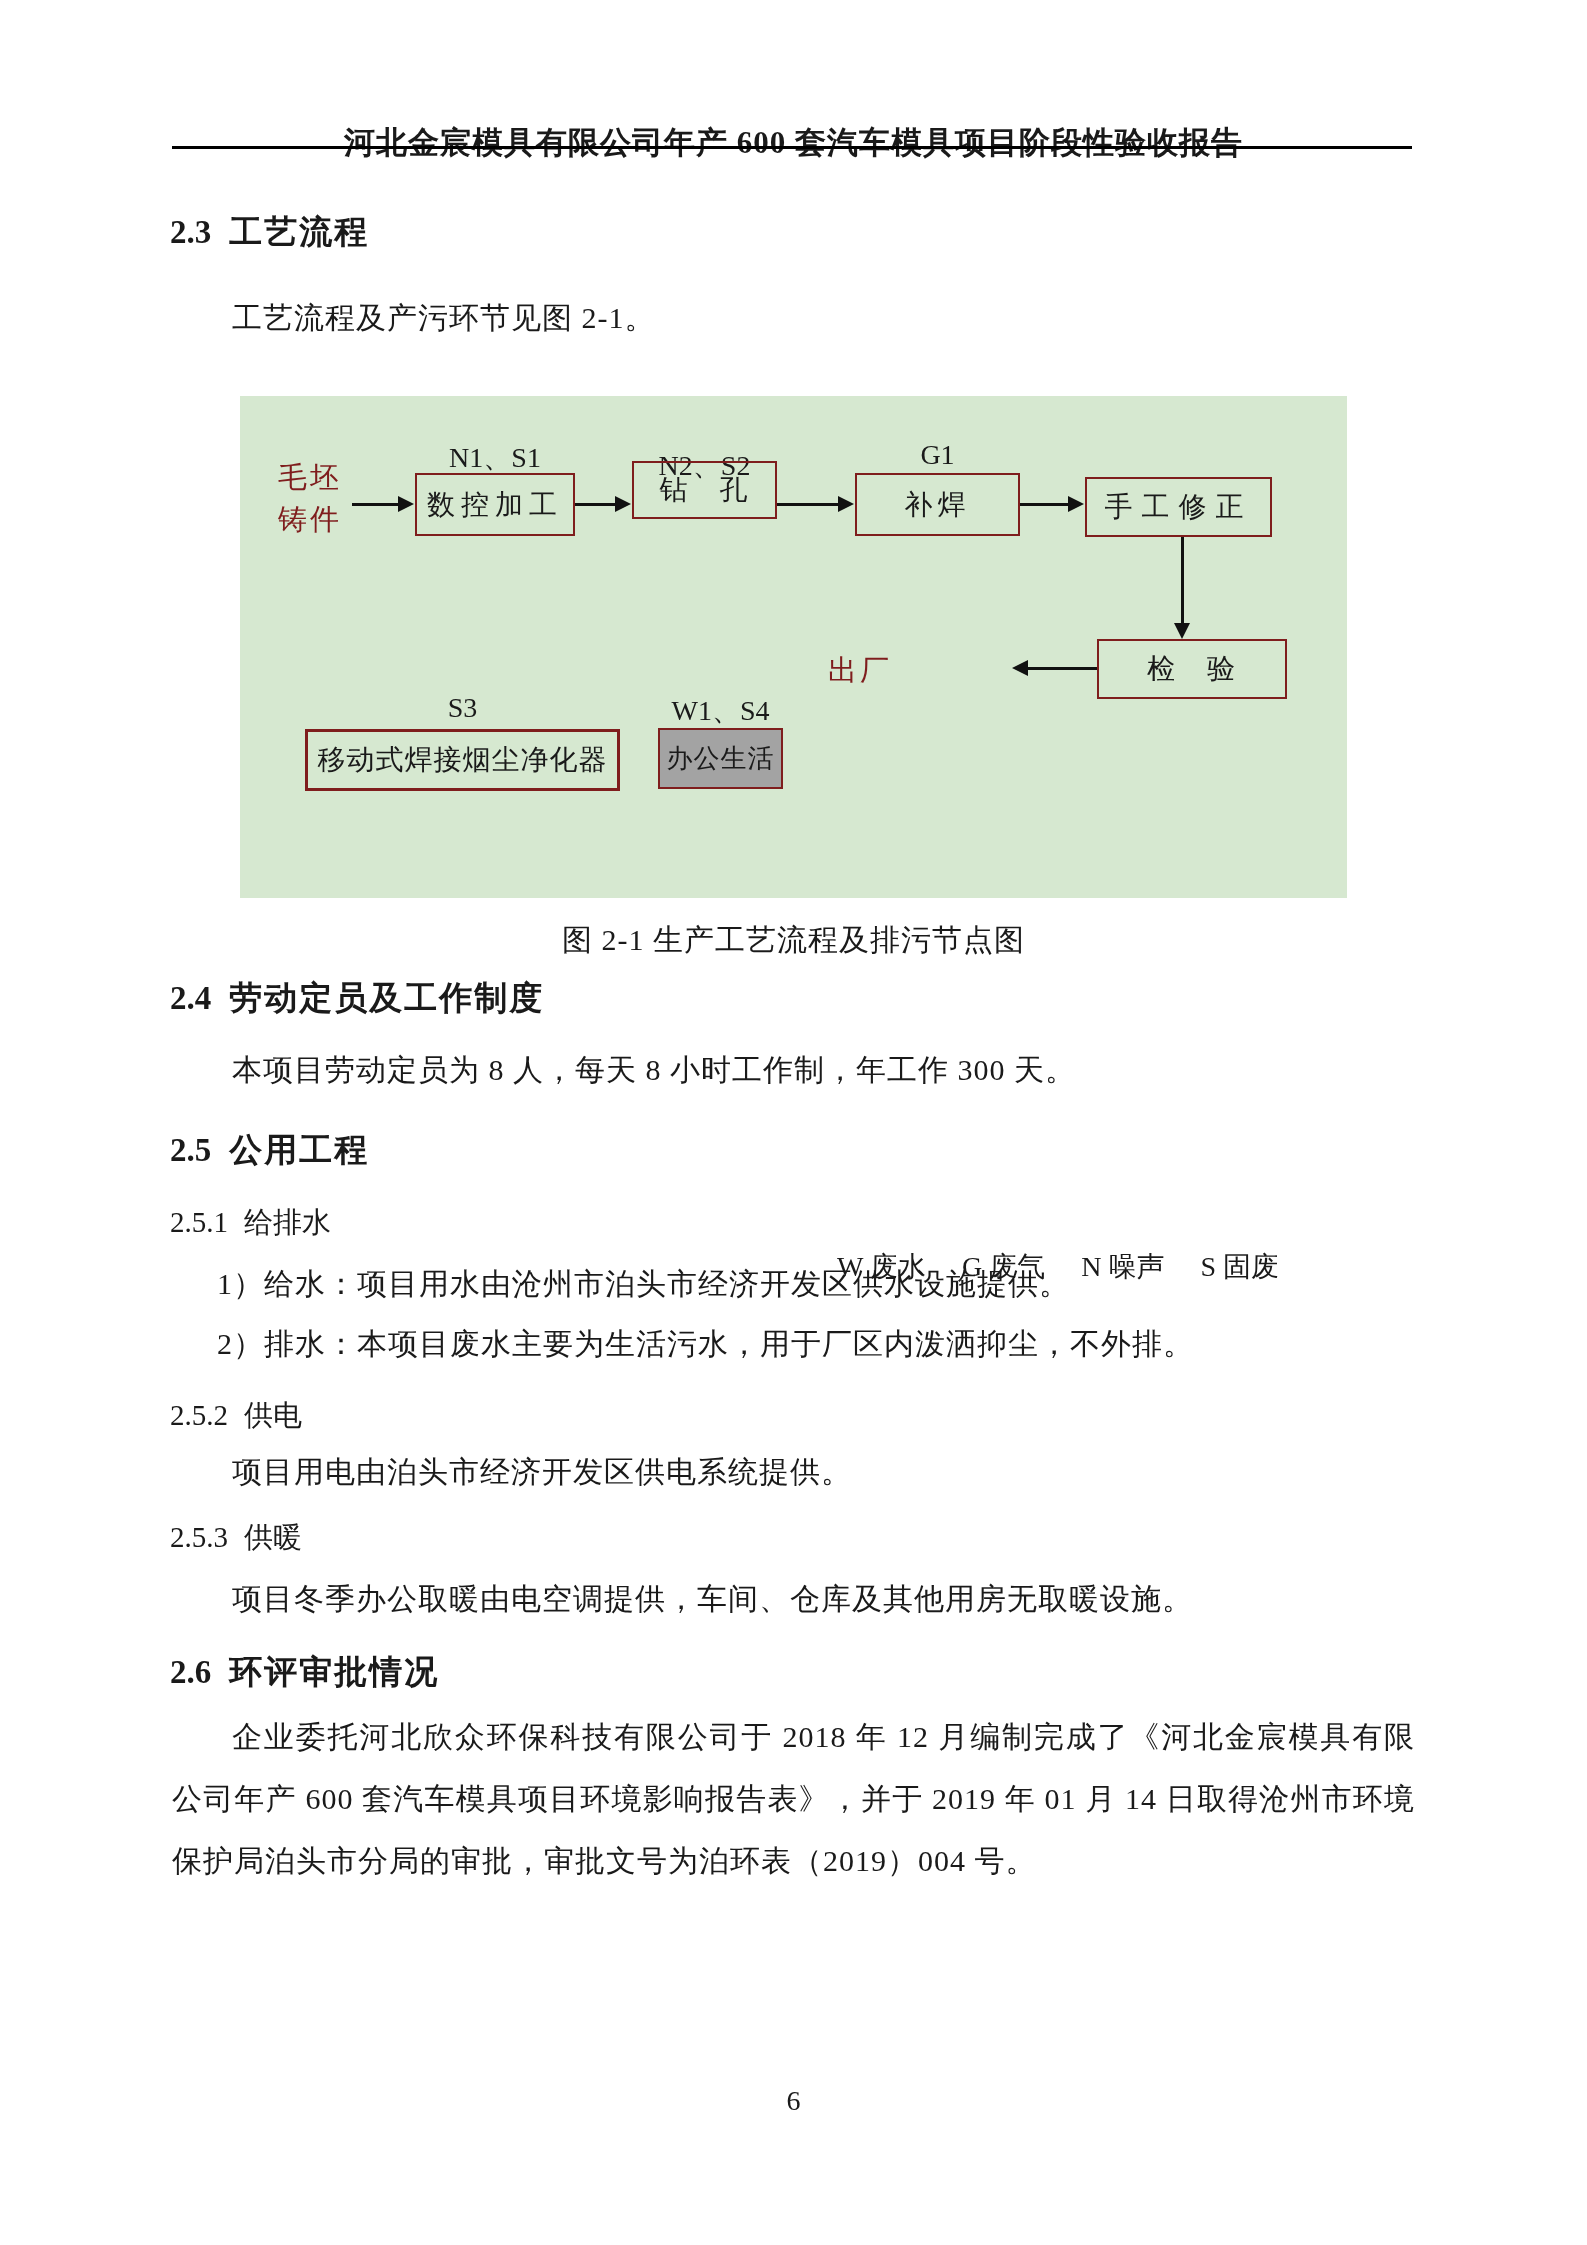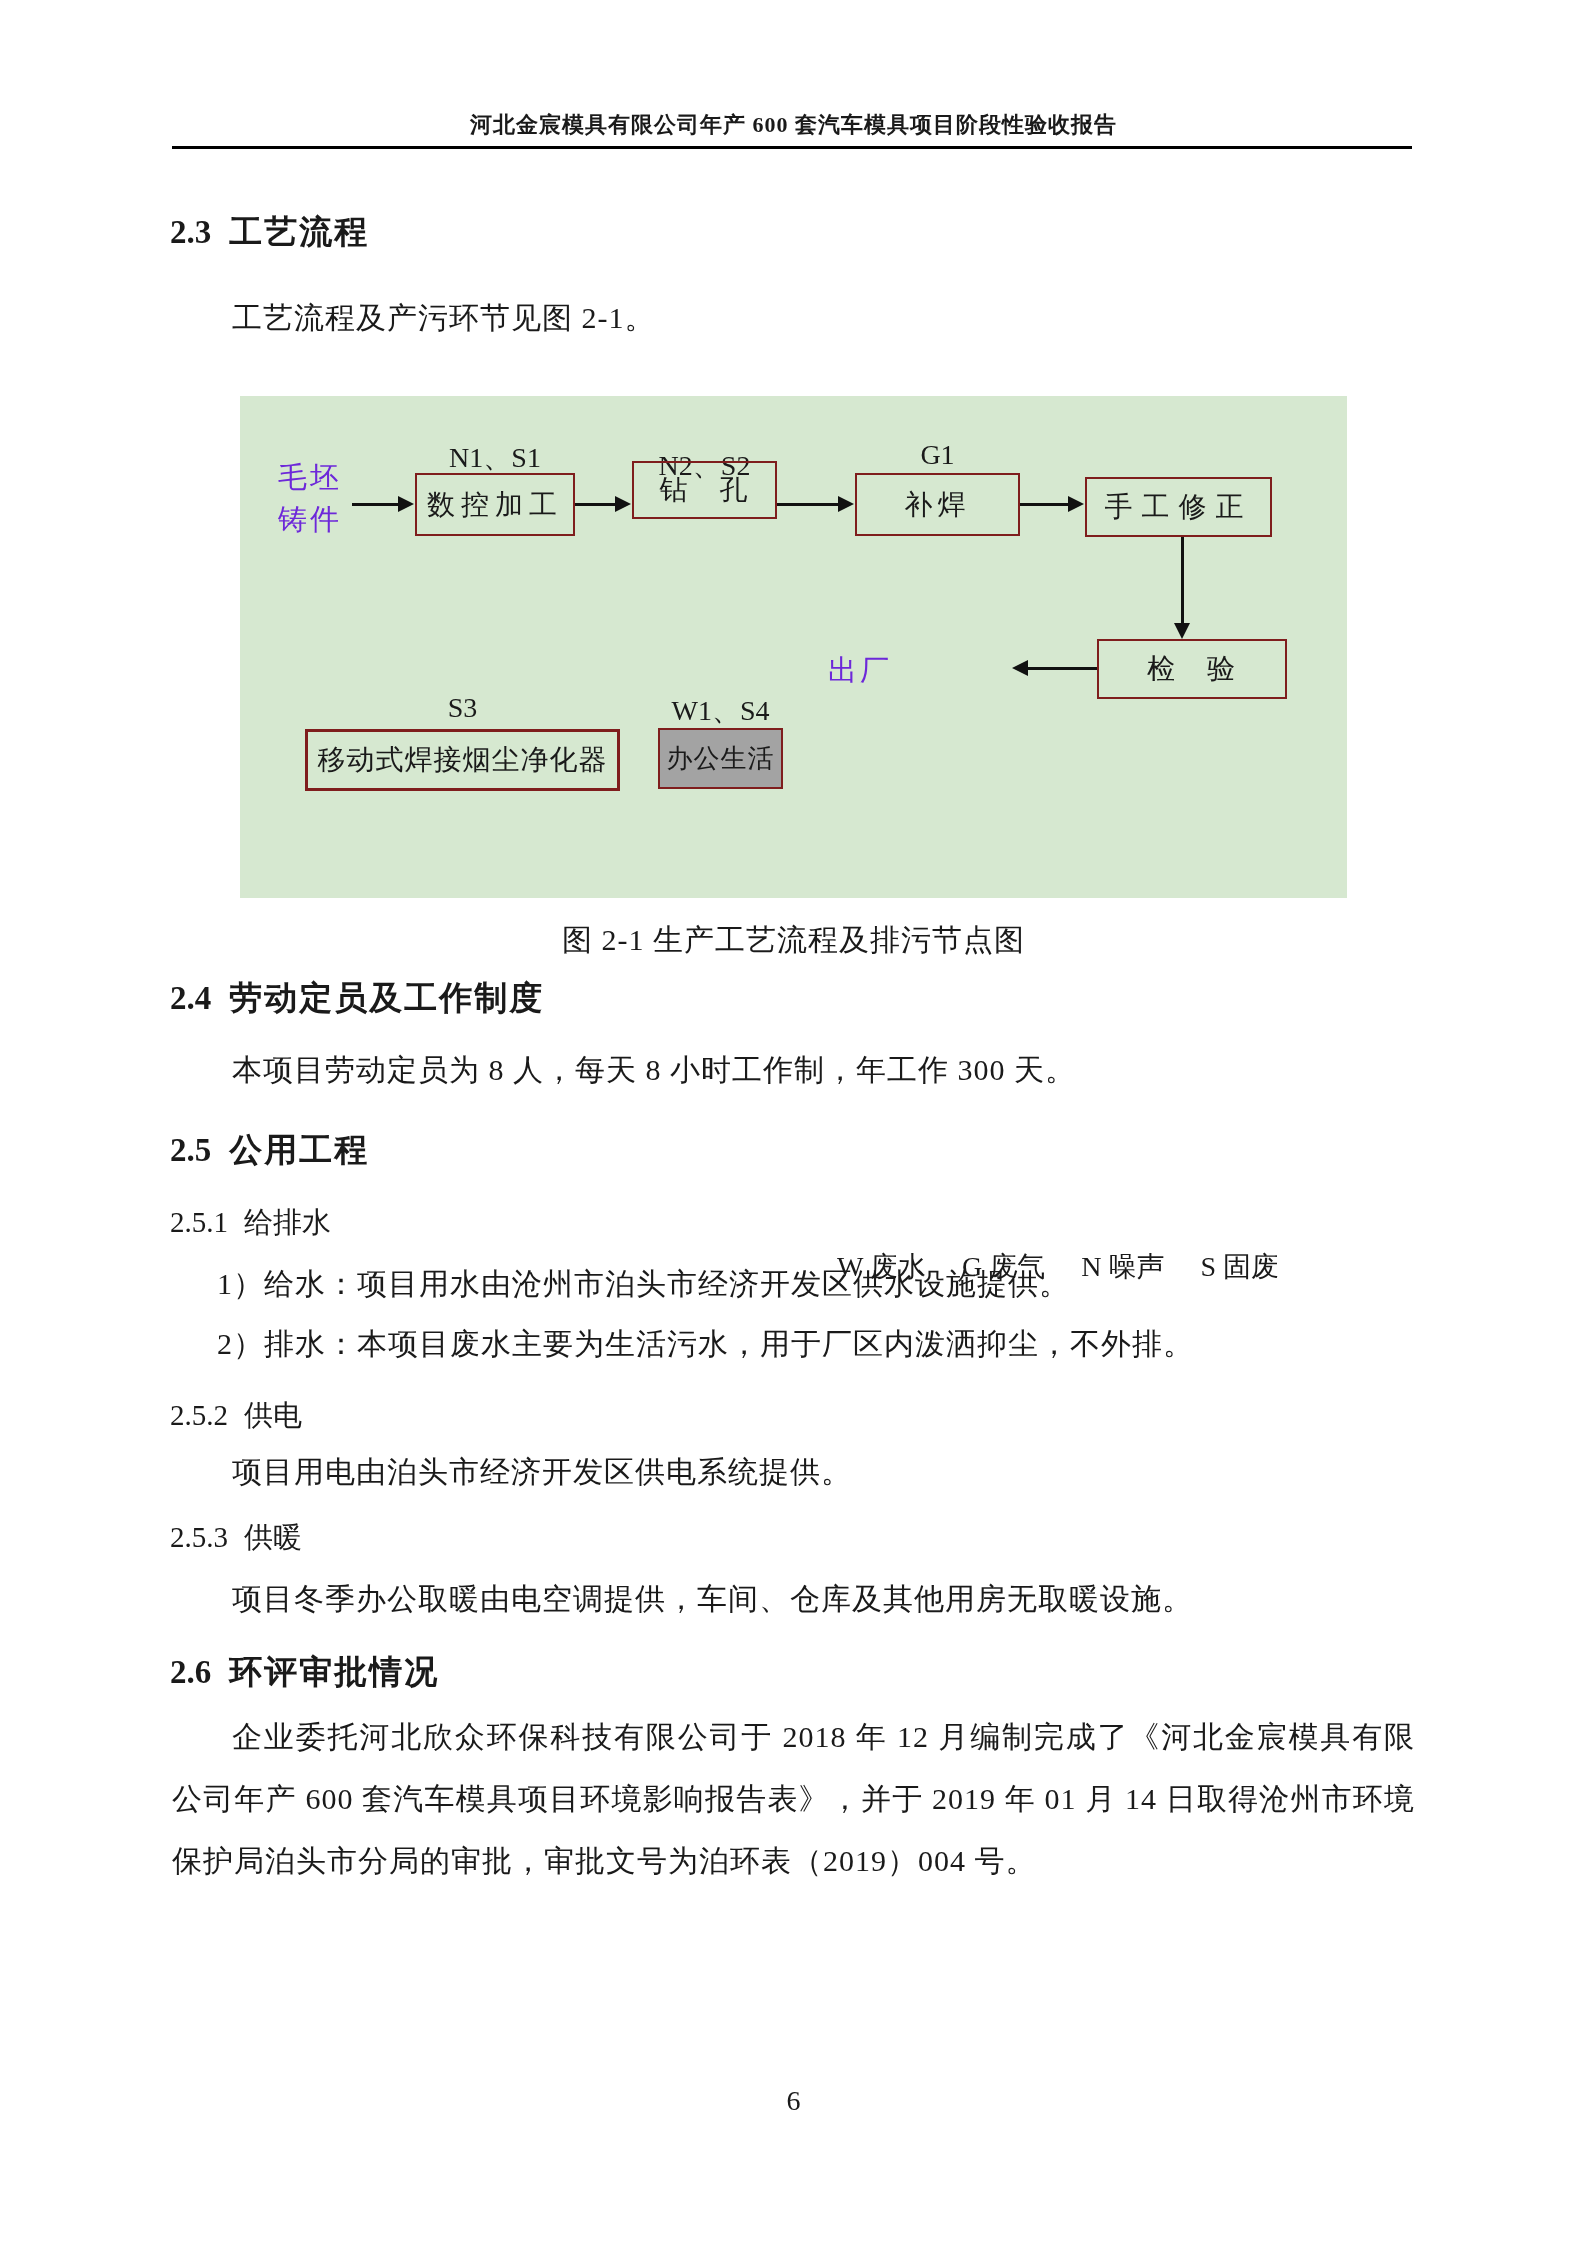--- a/index.html
+++ b/index.html
@@ -6,22 +6,22 @@
   .page{
     position:relative;
     width:1587px;height:2245px;
     background:#ffffff;
     color:#1a1a1a;
     font-family:"Liberation Serif","DejaVu Serif",serif;
     overflow:hidden;
   }
   
   .doc-header{
-    position:absolute;top:110px;left:0;width:100%;
-    text-align:center;font-size:22px;font-weight:bold;letter-spacing:1px;
+    position:absolute;top:122px;left:0;width:100%;
+    text-align:center;font-size:31px;font-weight:bold;letter-spacing:1px;
   }
   .header-rule{
     position:absolute;top:146px;left:172px;width:1240px;height:3px;
     background:#000;
   }
   
   .h2{position:absolute;left:170px;font-size:33px;font-weight:bold;white-space:nowrap;}
   .h2 .num{font-family:"Liberation Serif",serif;}
   .h2 .ttl{font-family:"Liberation Sans","DejaVu Sans",sans-serif;margin-left:18px;letter-spacing:2px;}
   .h3{position:absolute;left:170px;font-size:29px;white-space:nowrap;}
@@ -48,21 +48,21 @@
   }
   .diagram *{box-sizing:border-box;}
   .fbox{
     position:absolute;border:2px solid #7f1d1d;
     display:flex;align-items:center;justify-content:center;
     font-size:28px;color:#1a1a1a;
   }
   .ftag{
     position:absolute;font-size:28px;text-align:center;white-space:nowrap;
   }
-  .ftext{position:absolute;font-size:29px;color:#6d28d9;}
+  .ftext{position:absolute;font-size:29px;color:#7f1d1d;}
   .harrow{position:absolute;height:3px;background:#111;}
   .harrow.right::after{
     content:"";position:absolute;right:-16px;top:-7px;
     border-left:16px solid #111;border-top:8px solid transparent;border-bottom:8px solid transparent;
   }
   .harrow.left::after{
     content:"";position:absolute;left:-16px;top:-7px;
     border-right:16px solid #111;border-top:8px solid transparent;border-bottom:8px solid transparent;
   }
   .varrow{position:absolute;width:3px;background:#111;}

